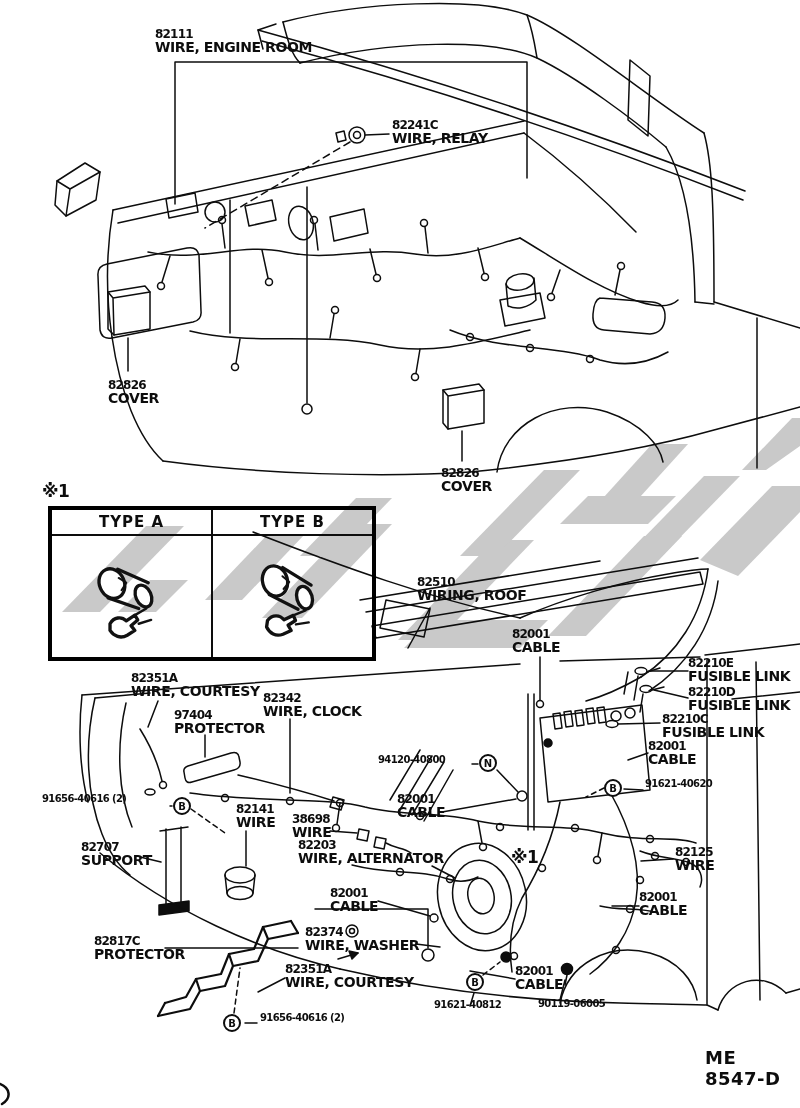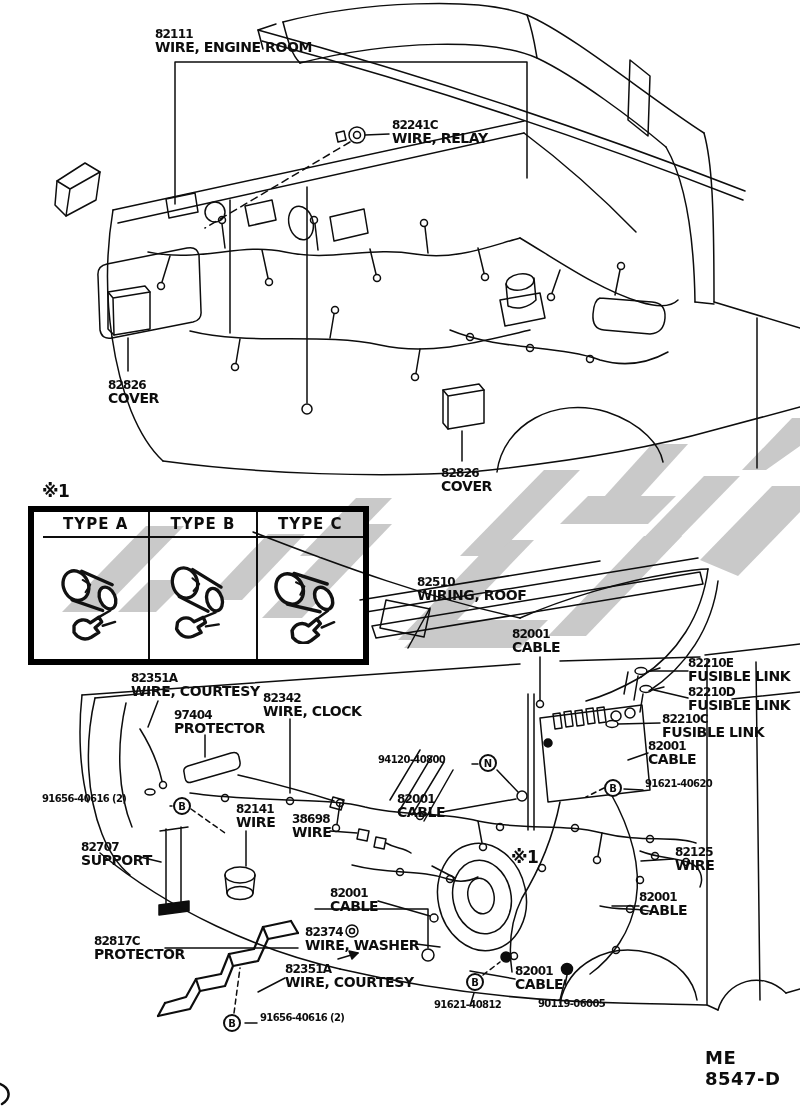--- a/index.html
+++ b/index.html
@@ -8,22 +8,22 @@
   .art{position:absolute;left:0;top:0;}
   .lbl{position:absolute;white-space:nowrap;line-height:1.04;}
   .lbl .num{font-weight:bold;font-size:12px;letter-spacing:-0.8px;}
   .lbl .desc{font-weight:bold;font-size:14px;letter-spacing:-0.4px;}
   .lbl.small .num{font-size:10px;letter-spacing:-0.6px;}
   .note{position:absolute;font-weight:bold;font-size:17px;letter-spacing:-0.5px;}
   .cmark{position:absolute;width:14px;height:14px;border:2px solid #0d0d0d;border-radius:50%;
          display:flex;align-items:center;justify-content:center;
          font-size:10px;font-weight:bold;background:#fff;}
   .pagecode{position:absolute;left:705px;top:1047px;font-weight:bold;font-size:18px;letter-spacing:0.5px;}
-  .type-table{position:absolute;left:28px;top:506px;width:320px;height:147px;
-              border:6px solid #000000;display:flex;background:transparent;padding-left:9px;}
+  .type-table{position:absolute;left:48px;top:506px;width:320px;height:147px;
+              border:4px solid #000000;display:flex;background:transparent;}
   .type-cell{flex:1;display:flex;flex-direction:column;border-right:2px solid #0d0d0d;}
   .type-cell:last-child{border-right:none;}
   .type-head{border-bottom:2px solid #0d0d0d;text-align:center;font-weight:bold;
              font-size:15px;letter-spacing:1px;padding:3px 0;}
   .type-body{flex:1;display:flex;align-items:center;justify-content:center;}
 </style>
 </head>
 <body>
 
 <div class="stage">
@@ -302,28 +302,20 @@
     </div>
   </div>
   <div class="type-cell">
     <div class="type-head">TYPE  B</div>
     <div class="type-body">
       <svg width="86" height="90" viewBox="0 0 90 92">
             <use href="#clipglyph" transform="rotate(8 45 46)"></use>
           </svg>
     </div>
   </div>
-  <div class="type-cell">
-    <div class="type-head">TYPE  C</div>
-    <div class="type-body">
-      <svg width="86" height="90" viewBox="0 0 90 92">
-            <use href="#clipglyph" transform="rotate(-6 45 46) scale(1.04)"></use>
-          </svg>
-    </div>
-  </div>
 </div>
 
 <div class="lbl" style="left:155px;top:28px">
   <div class="num">82111</div>
   <div class="desc">WIRE, ENGINE ROOM</div>
 </div>
 <div class="lbl" style="left:392px;top:119px">
   <div class="num">82241C</div>
   <div class="desc">WIRE, RELAY</div>
 </div>
@@ -388,20 +380,24 @@
   <div class="num">82141</div>
   <div class="desc">WIRE</div>
 </div>
 <div class="lbl" style="left:81px;top:841px">
   <div class="num">82707</div>
   <div class="desc">SUPPORT</div>
 </div>
 <div class="lbl" style="left:292px;top:813px">
   <div class="num">38698</div>
   <div class="desc">WIRE</div>
+</div>
+<div class="lbl" style="left:298px;top:839px">
+  <div class="num">82203</div>
+  <div class="desc">WIRE, ALTERNATOR</div>
 </div>
 <div class="lbl" style="left:330px;top:887px">
   <div class="num">82001</div>
   <div class="desc">CABLE</div>
 </div>
 <div class="lbl" style="left:305px;top:926px">
   <div class="num">82374</div>
   <div class="desc">WIRE, WASHER</div>
 </div>
 <div class="lbl" style="left:94px;top:935px">

